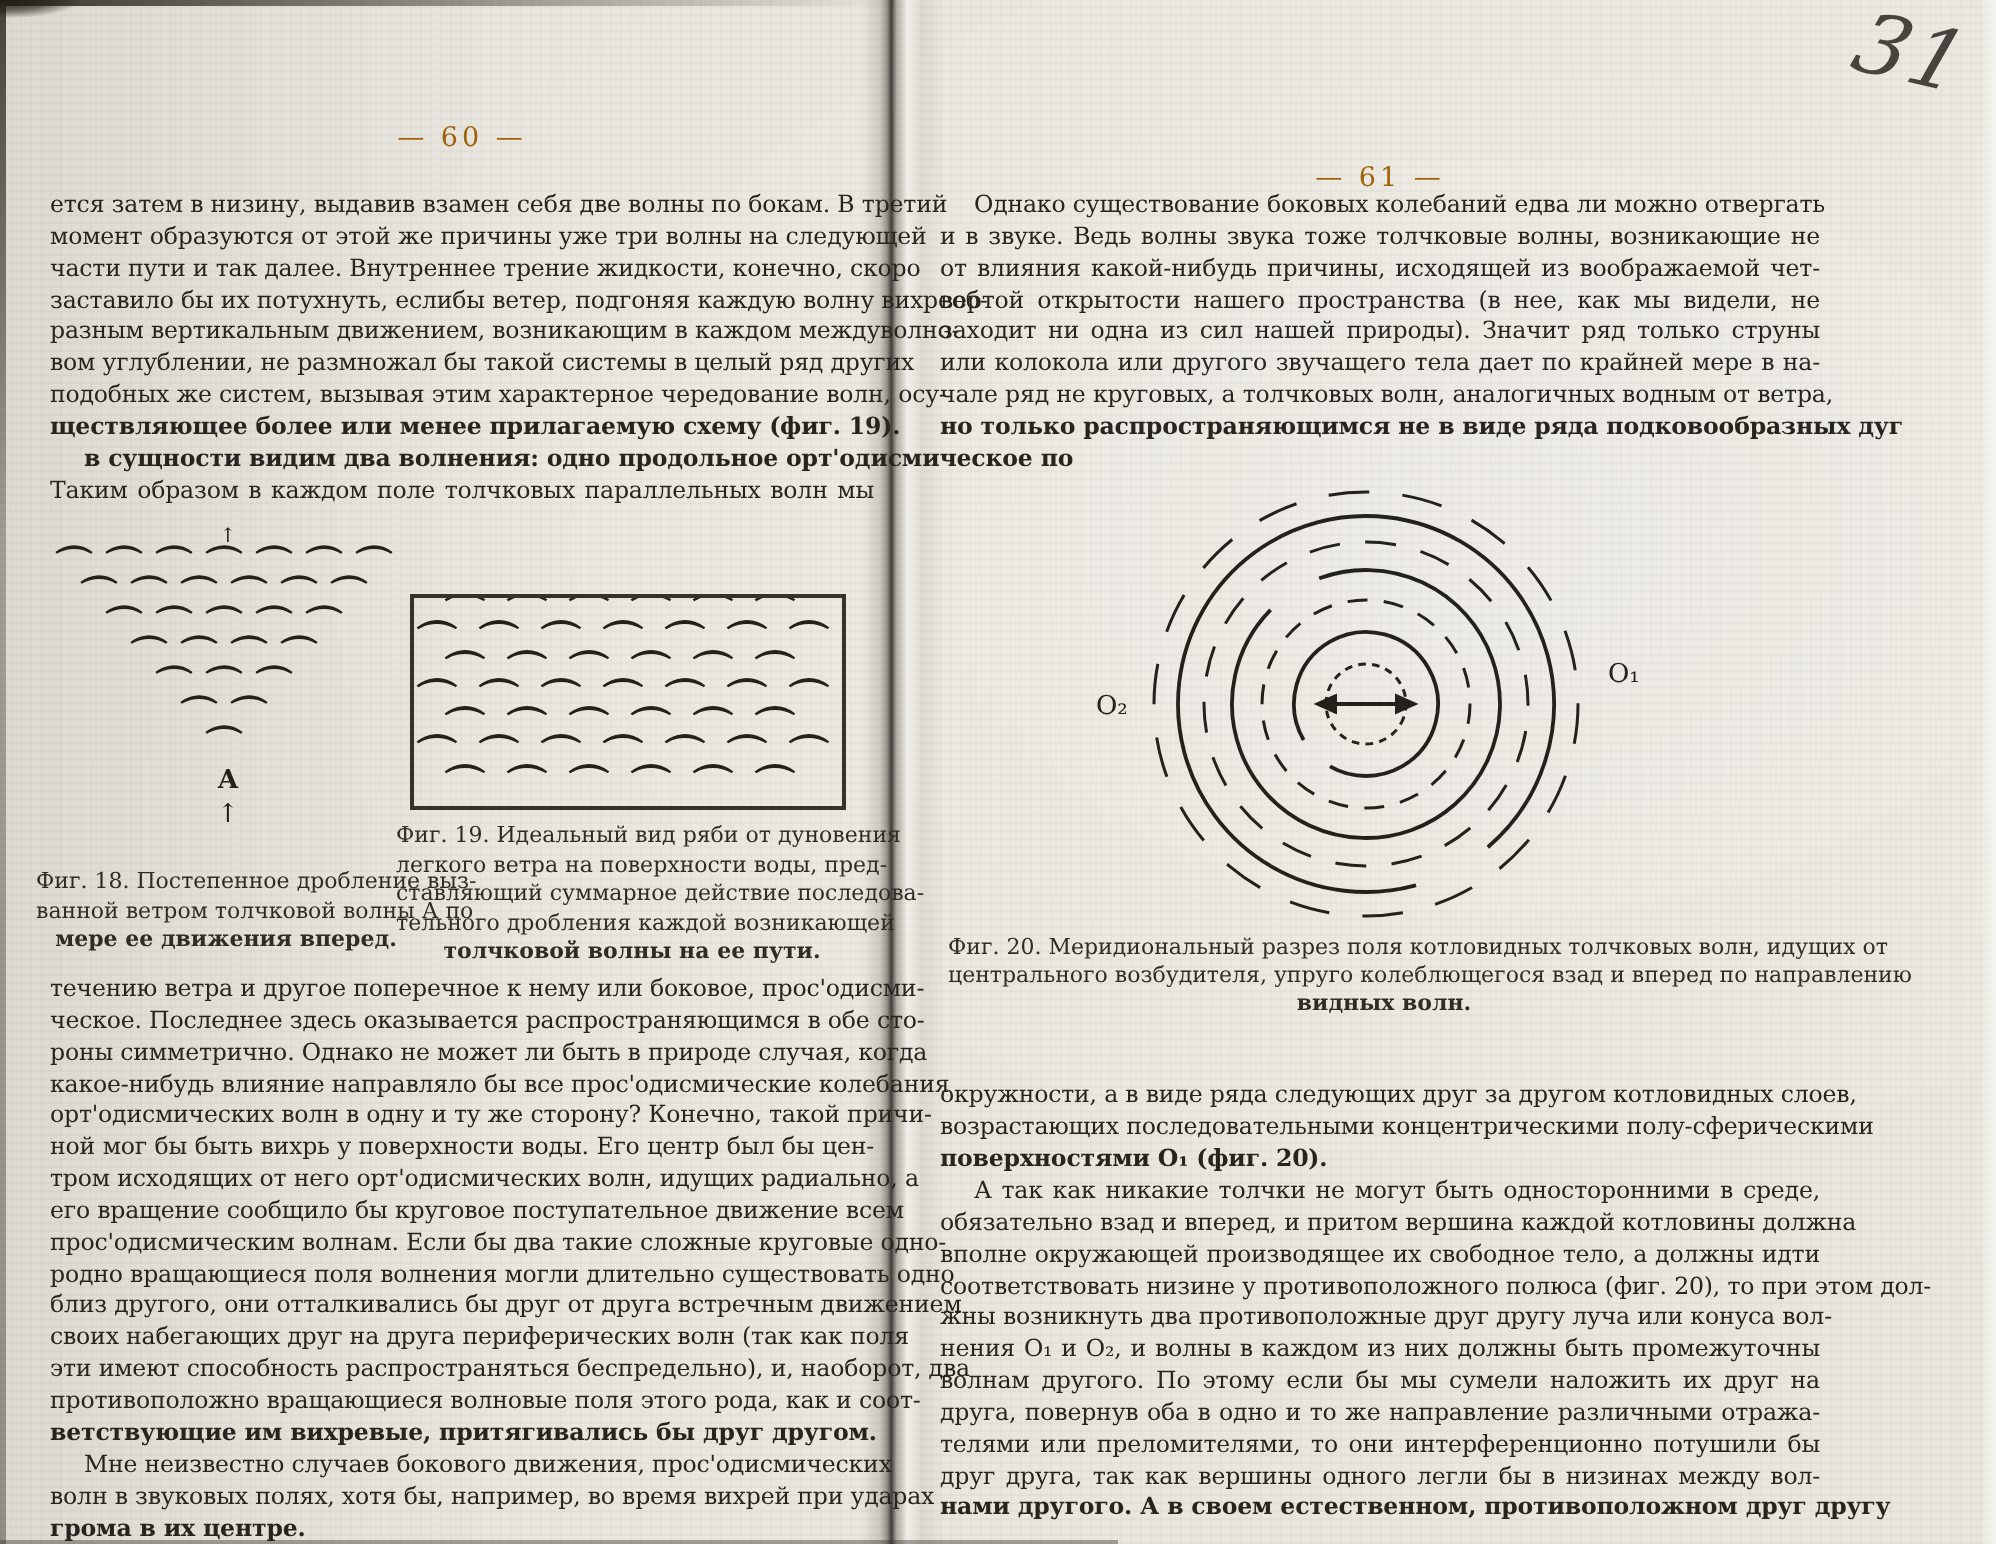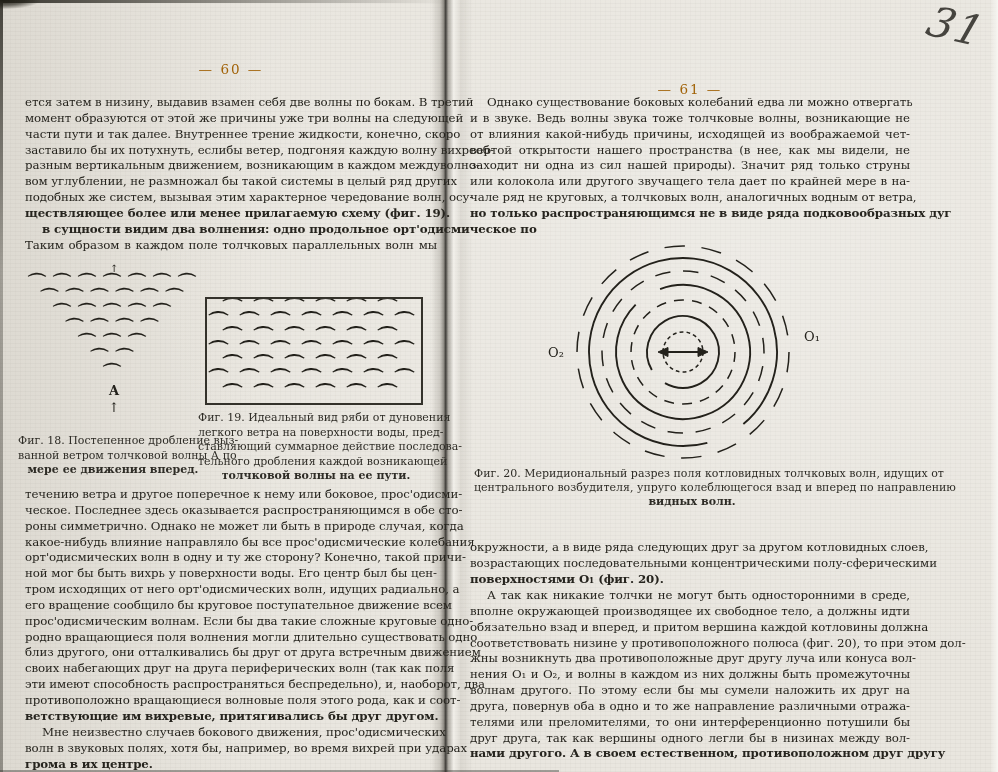--- a/index.html
+++ b/index.html
@@ -179,22 +179,22 @@
       <div class="tline last">видных волн.</div>
     </div>
 
   <div class="para" style="left:470px;top:540px;width:440px;">
       <div class="tline">окружности, а в виде ряда следующих друг за другом котловидных слоев,</div>
       <div class="tline">возрастающих последовательными концентрическими полу-сферическими</div>
       <div class="tline last">поверхностями О₁ (фиг. 20).</div>
     </div>
   <div class="para indent cont" style="left:470px;top:588px;width:440px;">
       <div class="tline">А так как никакие толчки не могут быть односторонними в среде,</div>
+      <div class="tline">обязательно взад и вперед, и притом вершина каждой котловины должна</div>
       <div class="tline">вполне окружающей производящее их свободное тело, а должны идти</div>
-      <div class="tline">обязательно взад и вперед, и притом вершина каждой котловины должна</div>
       <div class="tline">соответствовать низине у противоположного полюса (фиг. 20), то при этом дол-</div>
       <div class="tline">жны возникнуть два противоположные друг другу луча или конуса вол-</div>
       <div class="tline">нения О₁ и О₂, и волны в каждом из них должны быть промежуточны</div>
       <div class="tline">волнам другого. По этому если бы мы сумели наложить их друг на</div>
       <div class="tline">друга, повернув оба в одно и то же направление различными отража-</div>
       <div class="tline">телями или преломителями, то они интерференционно потушили бы</div>
       <div class="tline">друг друга, так как вершины одного легли бы в низинах между вол-</div>
       <div class="tline last">нами другого. А в своем естественном, противоположном друг другу</div>
     </div>
 </div>

